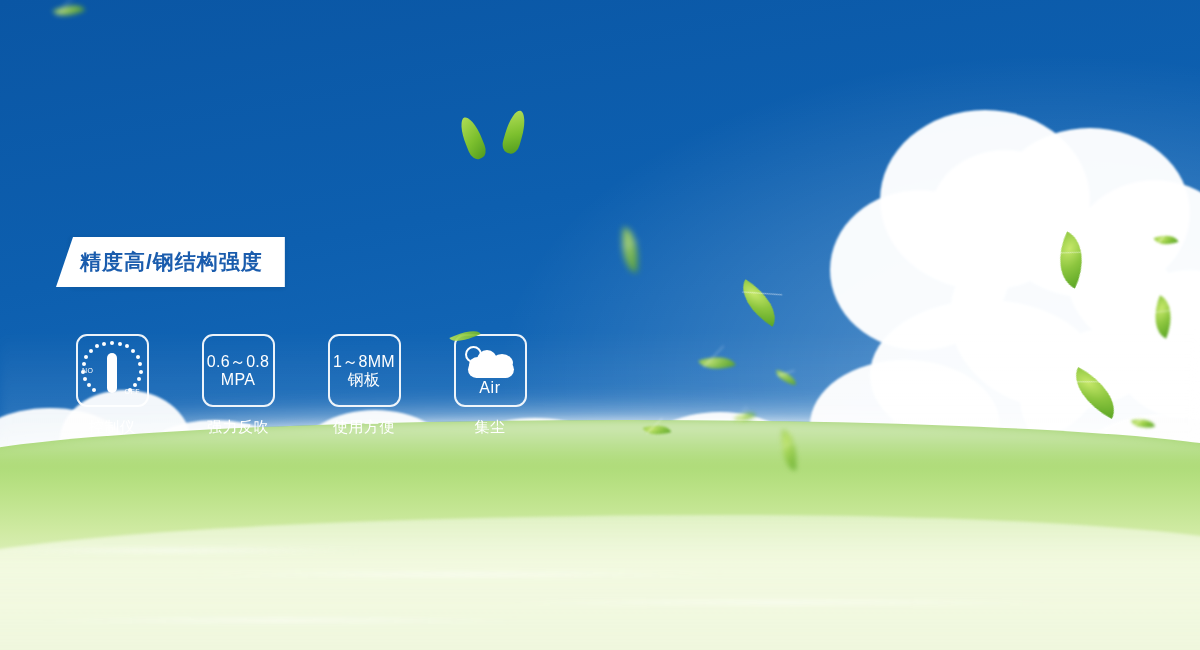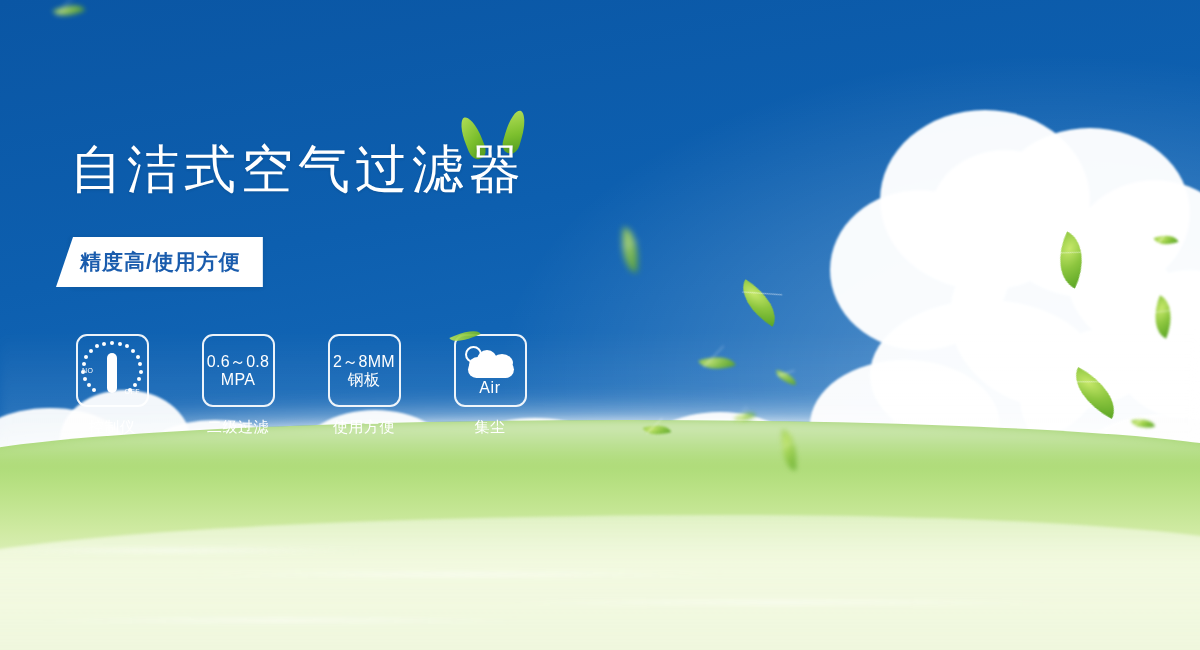--- a/index.html
+++ b/index.html
@@ -212,24 +212,23 @@
     <span class="leaf" style="left:1068px;top:378px; width:54px; height:30px; transform:rotate(28deg);  filter:blur(.5px);"></span>
     <span class="leaf" style="left:1132px;top:418px; width:22px; height:11px; transform:rotate(-12deg); filter:blur(1.4px);"></span>
     <span class="leaf" style="left:644px; top:424px; width:26px; height:12px; transform:rotate(-16deg); filter:blur(1.2px); opacity:.92;"></span>
   </div>
 
   <div id="title-leaves">
     <span class="tl left"></span>
     <span class="tl right"></span>
   </div>
 
-  <h1 id="title">自洁式空气过滤器</h1>
 
   <div id="subtitle-bar">
-    <div class="sub-light">精度高/使用方便</div>
+    <div class="sub-light">精度高/钢结构强度</div>
   </div>
 
   <div id="features">
 
     <div class="feature">
       <div class="fbox">
         <div class="gauge">
           <span class="dot" style="left:29px; top:1px;"></span>
           <span class="dot" style="left:37px; top:2px;"></span>
           <span class="dot" style="left:44px; top:4px;"></span>
@@ -255,27 +254,27 @@
         </div>
       </div>
       <div class="flabel">控制仪</div>
     </div>
 
     <div class="feature">
       <div class="fbox">
         <span class="ftext">0.6～0.8</span>
         <span class="ftext">MPA</span>
       </div>
-      <div class="flabel">二级过滤</div>
-    </div>
-
-
-    <div class="feature">
-      <div class="fbox">
-        <span class="ftext">2～8MM</span>
+      <div class="flabel">强力反吹</div>
+    </div>
+
+
+    <div class="feature">
+      <div class="fbox">
+        <span class="ftext">1～8MM</span>
         <span class="ftext">钢板</span>
       </div>
       <div class="flabel">使用方便</div>
     </div>
 
     <div class="feature">
       <div class="fbox">
         <span class="leaf-on-icon"></span>
         <div class="cloudicon">
           <span class="sun"></span>

